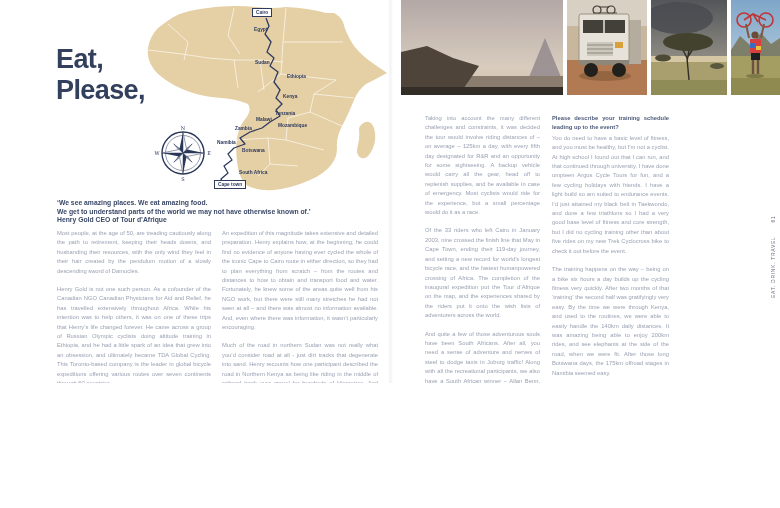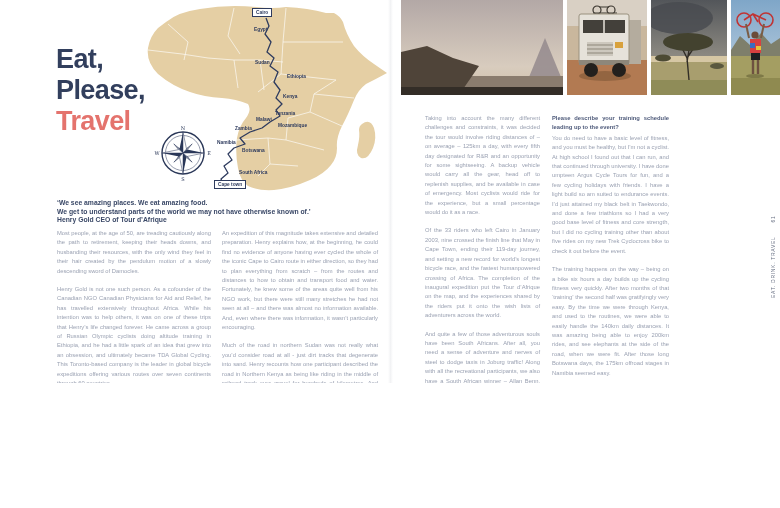--- a/index.html
+++ b/index.html
@@ -120,21 +120,20 @@
       <text x="29" y="6">N</text>
       <text x="29" y="57">S</text>
       <text x="55" y="31">E</text>
       <text x="3" y="31">W</text>
     </g>
   </svg>
 
   <div class="abs title">
     <div>Eat,</div>
     <div>Please,</div>
-    <div class="travel">Travel</div>
   </div>
 
   <div class="abs quote">
     <div>‘We see amazing places. We eat amazing food.</div>
     <div>We get to understand parts  of the world we may not have otherwise known of.’</div>
     <div>Henry Gold CEO of Tour d’Afrique</div>
   </div>
 
   <div class="abs bodycol col1">
     <p>Most people, at the age of 50, are treading cautiously along the path to retirement, keeping their heads downs, and husbanding their resources, with the only wind they feel in their hair created by the pendulum motion of a slowly descending sword of Damocles.</p>

